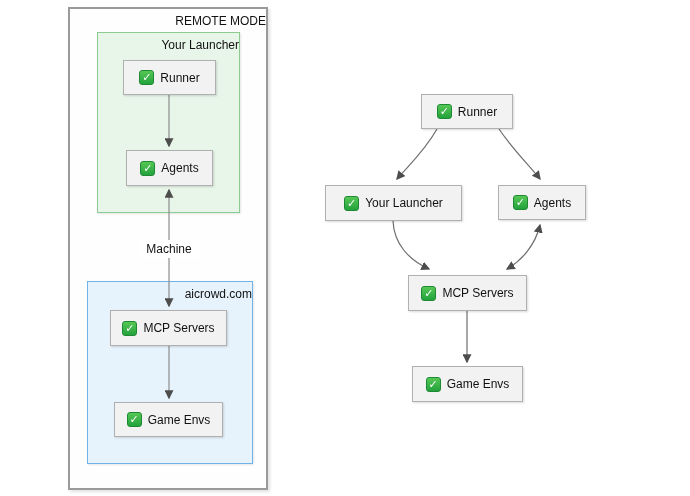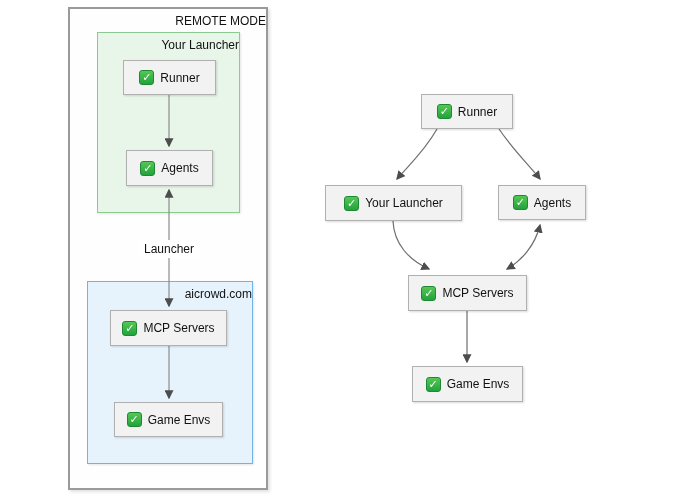--- a/index.html
+++ b/index.html
@@ -140,21 +140,21 @@
 
     <path d="M499,129 C514,151 530,166 540,179" stroke="#6e6e6e" stroke-width="1.2" fill="none" marker-end="url(#arrow)"></path>
 
     <path d="M393,221 C394,244 409,260 429,269" stroke="#6e6e6e" stroke-width="1.2" fill="none" marker-end="url(#arrow)"></path>
 
     <path d="M540,225 C535,246 521,261 507,269" stroke="#6e6e6e" stroke-width="1.2" fill="none" marker-start="url(#arrow)" marker-end="url(#arrow)"></path>
 
     <path d="M467,311 L467,362" stroke="#6e6e6e" stroke-width="1.2" fill="none" marker-end="url(#arrow)"></path>
   </svg>
 
-  <div class="internet-label">Launcher</div>
+  <div class="internet-label">Machine</div>
 
   <div class="node n-remote-runner">
     <span class="check">✓</span>
     <span>Runner</span>
   </div>
   <div class="node n-remote-agents">
     <span class="check">✓</span>
     <span>Agents</span>
   </div>
   <div class="node n-remote-mcp">

